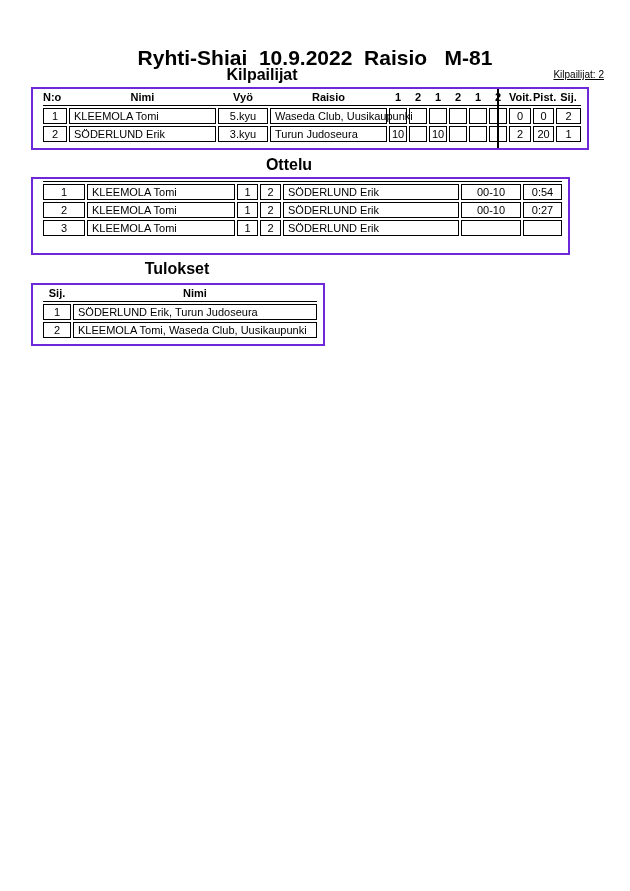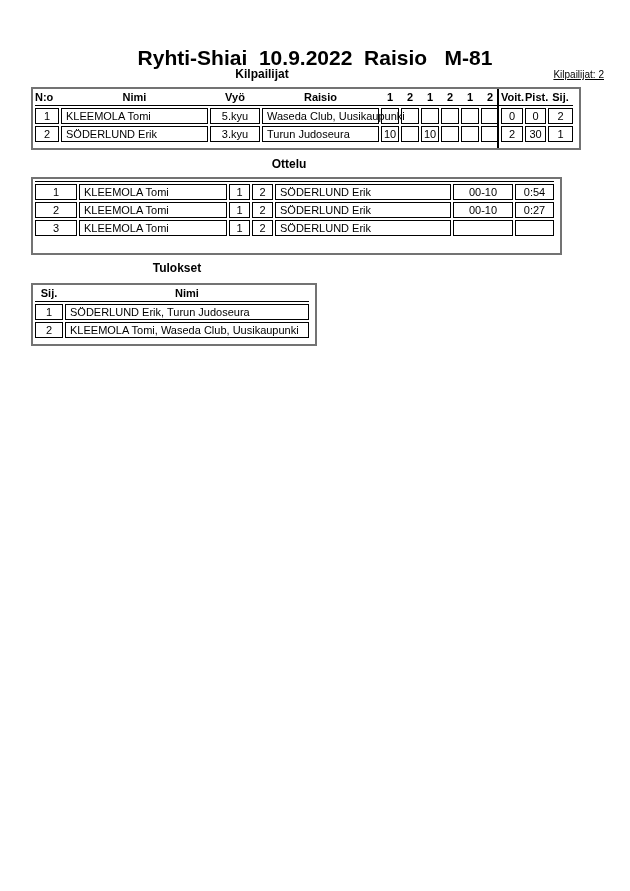--- a/index.html
+++ b/index.html
@@ -6,27 +6,27 @@
   body{
     width:630px;height:891px;background:#fff;color:#000;
     font-family:"Liberation Sans",sans-serif;position:relative;overflow:hidden;
   }
   .page{position:absolute;left:0;top:0;width:630px;height:891px;background:#fff;}
   .doc-title{
     position:absolute;top:47px;left:0;width:630px;text-align:center;
     font-size:21px;font-weight:bold;white-space:pre;line-height:22px;
   }
   .sec-heading{
-    position:absolute;font-size:12px;font-weight:bold;text-align:center;line-height:13px;
+    position:absolute;font-size:16px;font-weight:bold;text-align:center;line-height:13px;
   }
   #h-kilpailijat{top:68px;left:0;width:524px;}
   #h-ottelut{top:158px;left:0;width:578px;}
   #h-tulokset{top:262px;left:0;width:354px;}
   .count-note{position:absolute;top:69px;right:26px;font-size:10px;line-height:11px;text-decoration:underline;}
-  .tbox{position:absolute;border:2px solid #737373;background:#fff;overflow:hidden;}
+  .tbox{position:absolute;border:2px solid #6d28d9;background:#fff;overflow:hidden;padding-left:8px;}
   #t1{top:87px;left:31px;width:546px;height:59px;}
   #t2{top:177px;left:31px;width:527px;height:74px;}
   #t3{top:283px;left:31px;width:282px;height:59px;}
   table{border-collapse:separate;border-spacing:2px;table-layout:fixed;}
   #t1 table{width:542px;}
   #t2 table{width:523px;}
   #t3 table{width:278px;}
   th{
     font-size:11px;font-weight:bold;padding:0;height:12px;line-height:12px;
     text-align:center;white-space:nowrap;overflow:visible;border:none;box-sizing:border-box;
@@ -112,21 +112,21 @@
         <td class="al">SÖDERLUND Erik</td>
         <td>3.kyu</td>
         <td class="al">Turun Judoseura</td>
         <td>10</td>
         <td></td>
         <td>10</td>
         <td></td>
         <td></td>
         <td></td>
         <td>2</td>
-        <td>30</td>
+        <td>20</td>
         <td>1</td>
       </tr>
     </tbody>
       </table>
     <div class="sum-border"></div>
   </div>
 
   <div class="sec-heading" id="h-ottelut">Ottelu</div>
 
   <div class="tbox" id="t2">

